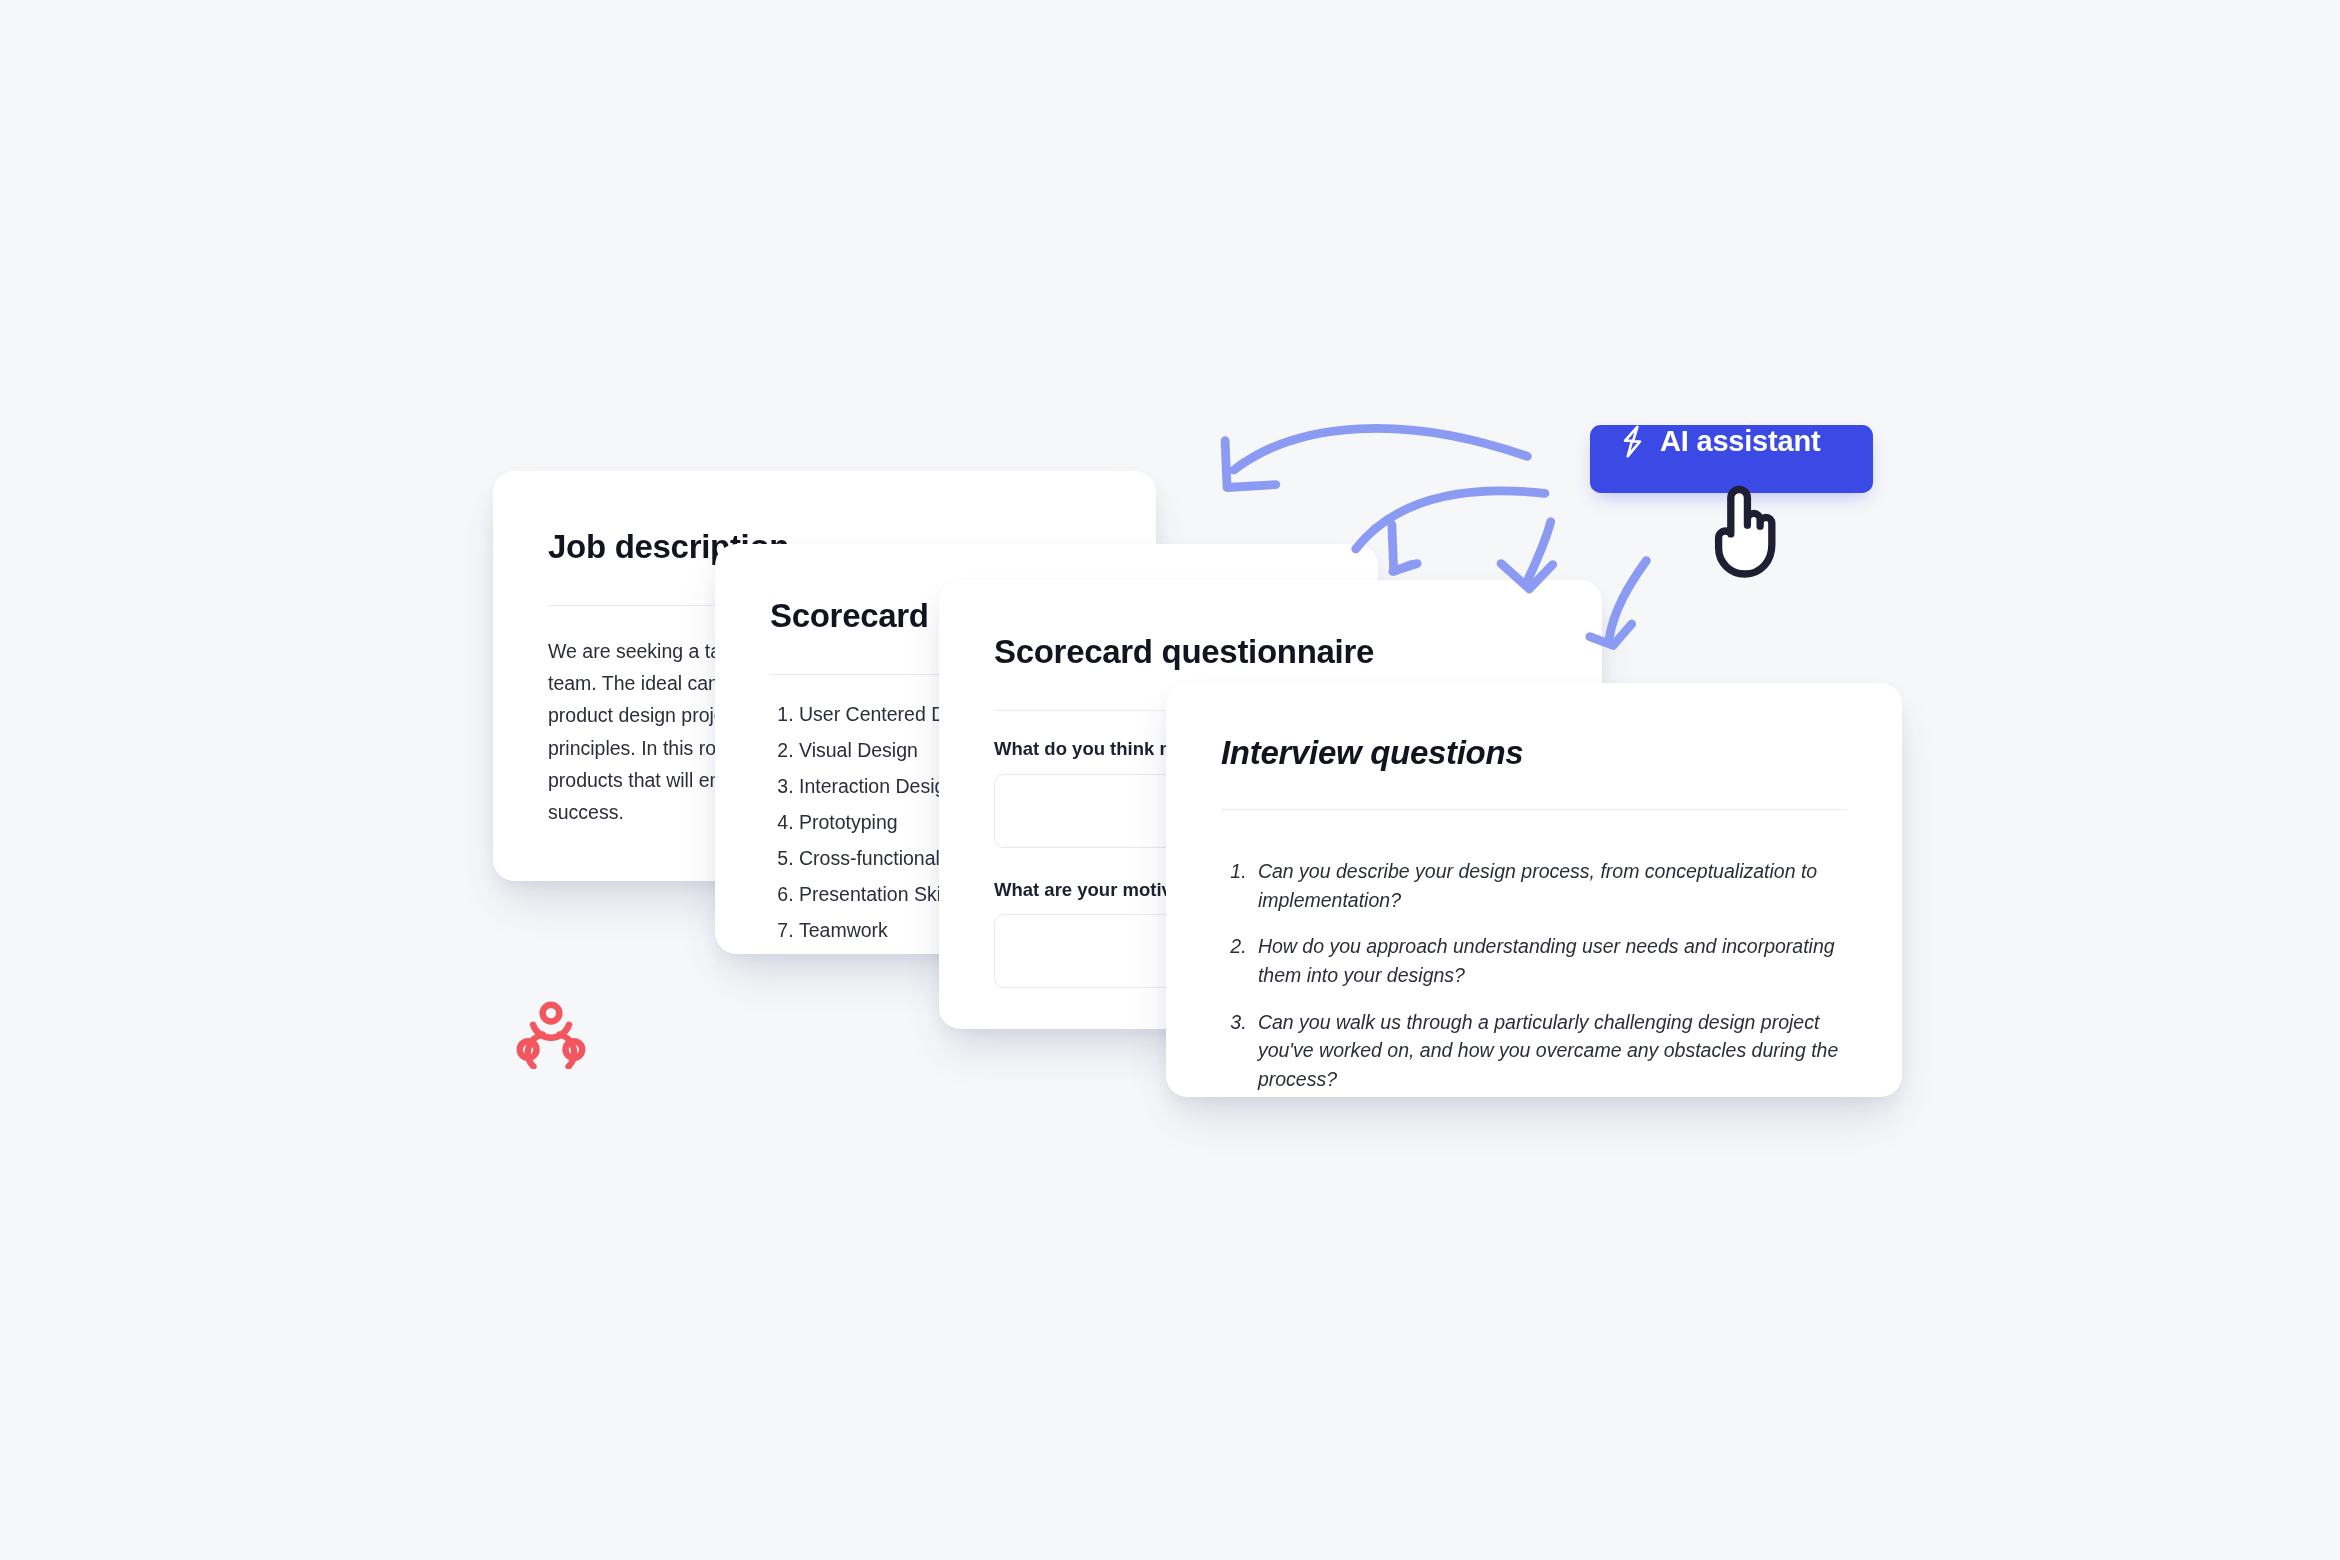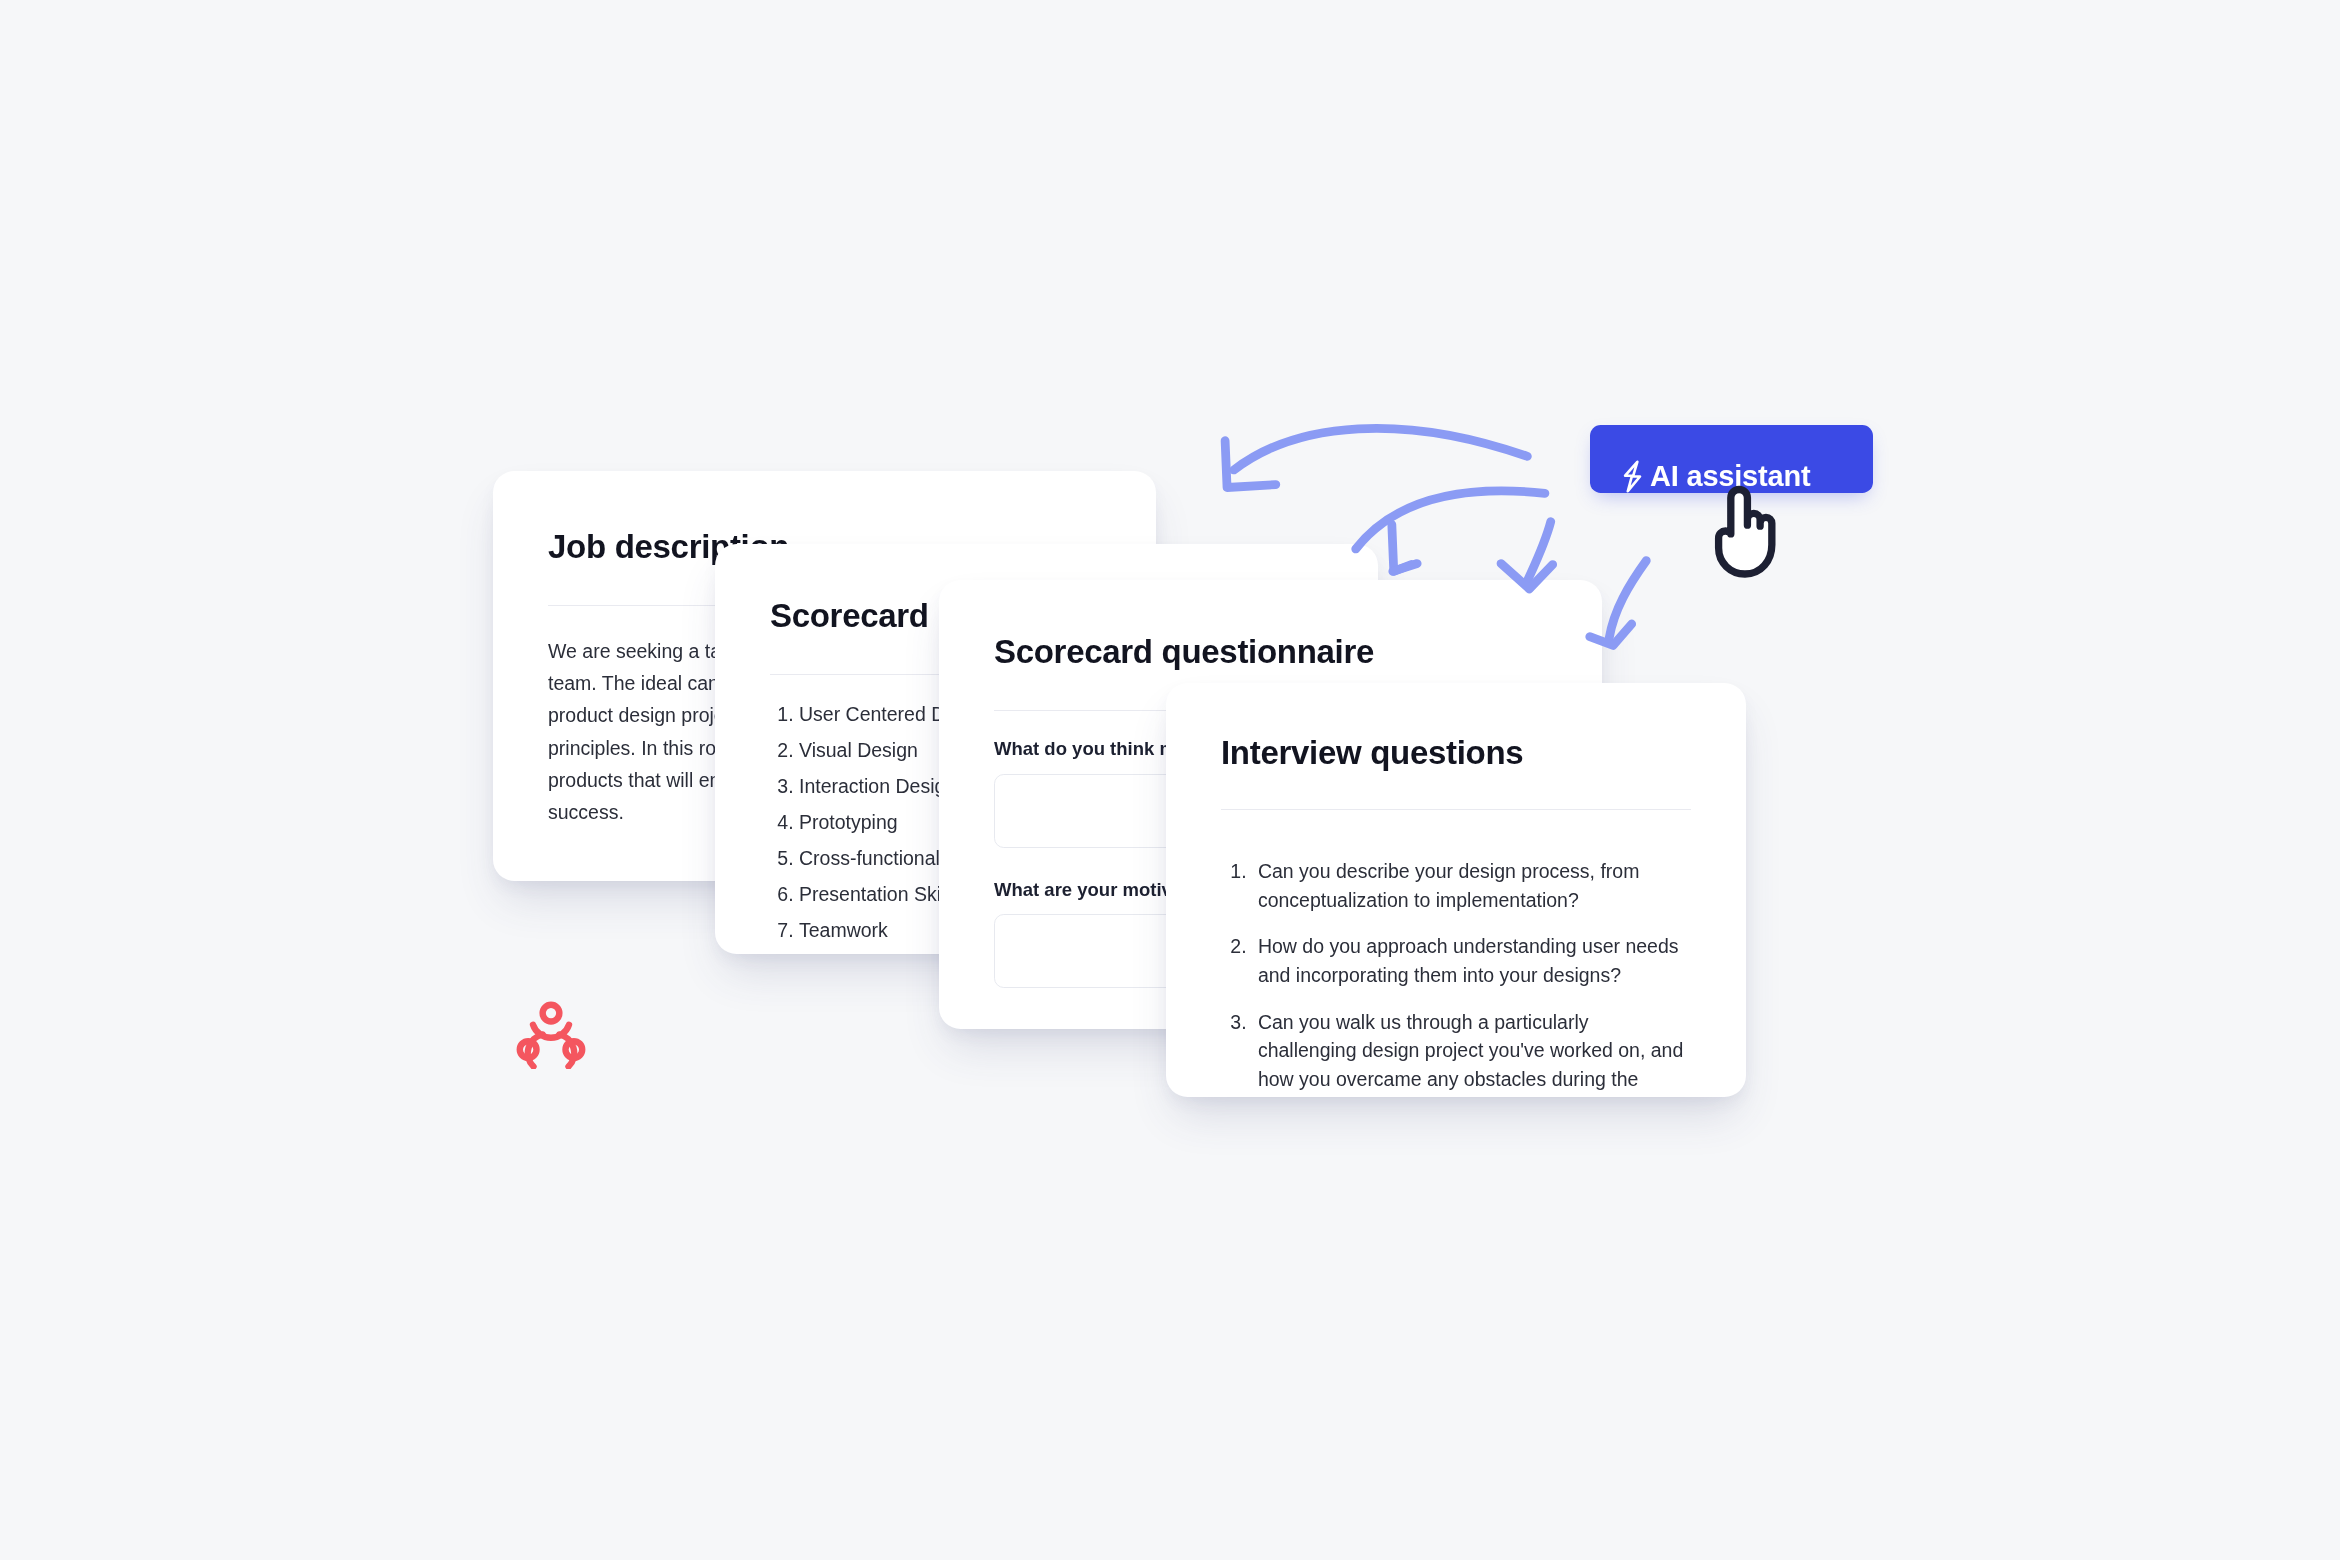--- a/index.html
+++ b/index.html
@@ -97,22 +97,23 @@
     width: 546px;
     height: 74px;
     border: 1px solid #e7e9ef;
     border-radius: 9.8px;
     background: #ffffff;
   }
 
   
   #card-interview {
     left: 1166px; top: 683px;
-    width: 580px; height: 414px;
+    width: 736px; height: 414px;
     z-index: 4;
+    font-style: italic;
   }
   #card-interview .card-title { margin: 51px 0 0 55px; }
   #card-interview .card-rule  { margin: 37px 55px 0 55px; }
   #card-interview ol.iq-list {
     margin: 47px 55px 0 86px;
     padding: 0;
     list-style: decimal;
     font-size: 19.5px;
     color: #2b2e39;
   }
@@ -124,22 +125,22 @@
 
   
   #ai-assistant-button {
     position: absolute;
     left: 1590px; top: 425px;
     width: 283px; height: 68px;
     background: #3b4ae5;
     border: 0;
     border-radius: 10.7px;
     display: flex;
-    align-items: flex-end;
-    gap: 2px;
+    align-items: flex-start;
+    gap: 12px;
     padding: 0 27px;
     cursor: pointer;
     z-index: 9;
     box-shadow: 0 7.8px 19.5px -5.9px rgba(59,74,229,0.35);
   }
   #ai-assistant-button .ai-label {
     color: #ffffff;
     font-size: 29px;
     font-weight: 700;
     letter-spacing: -0.2px;

